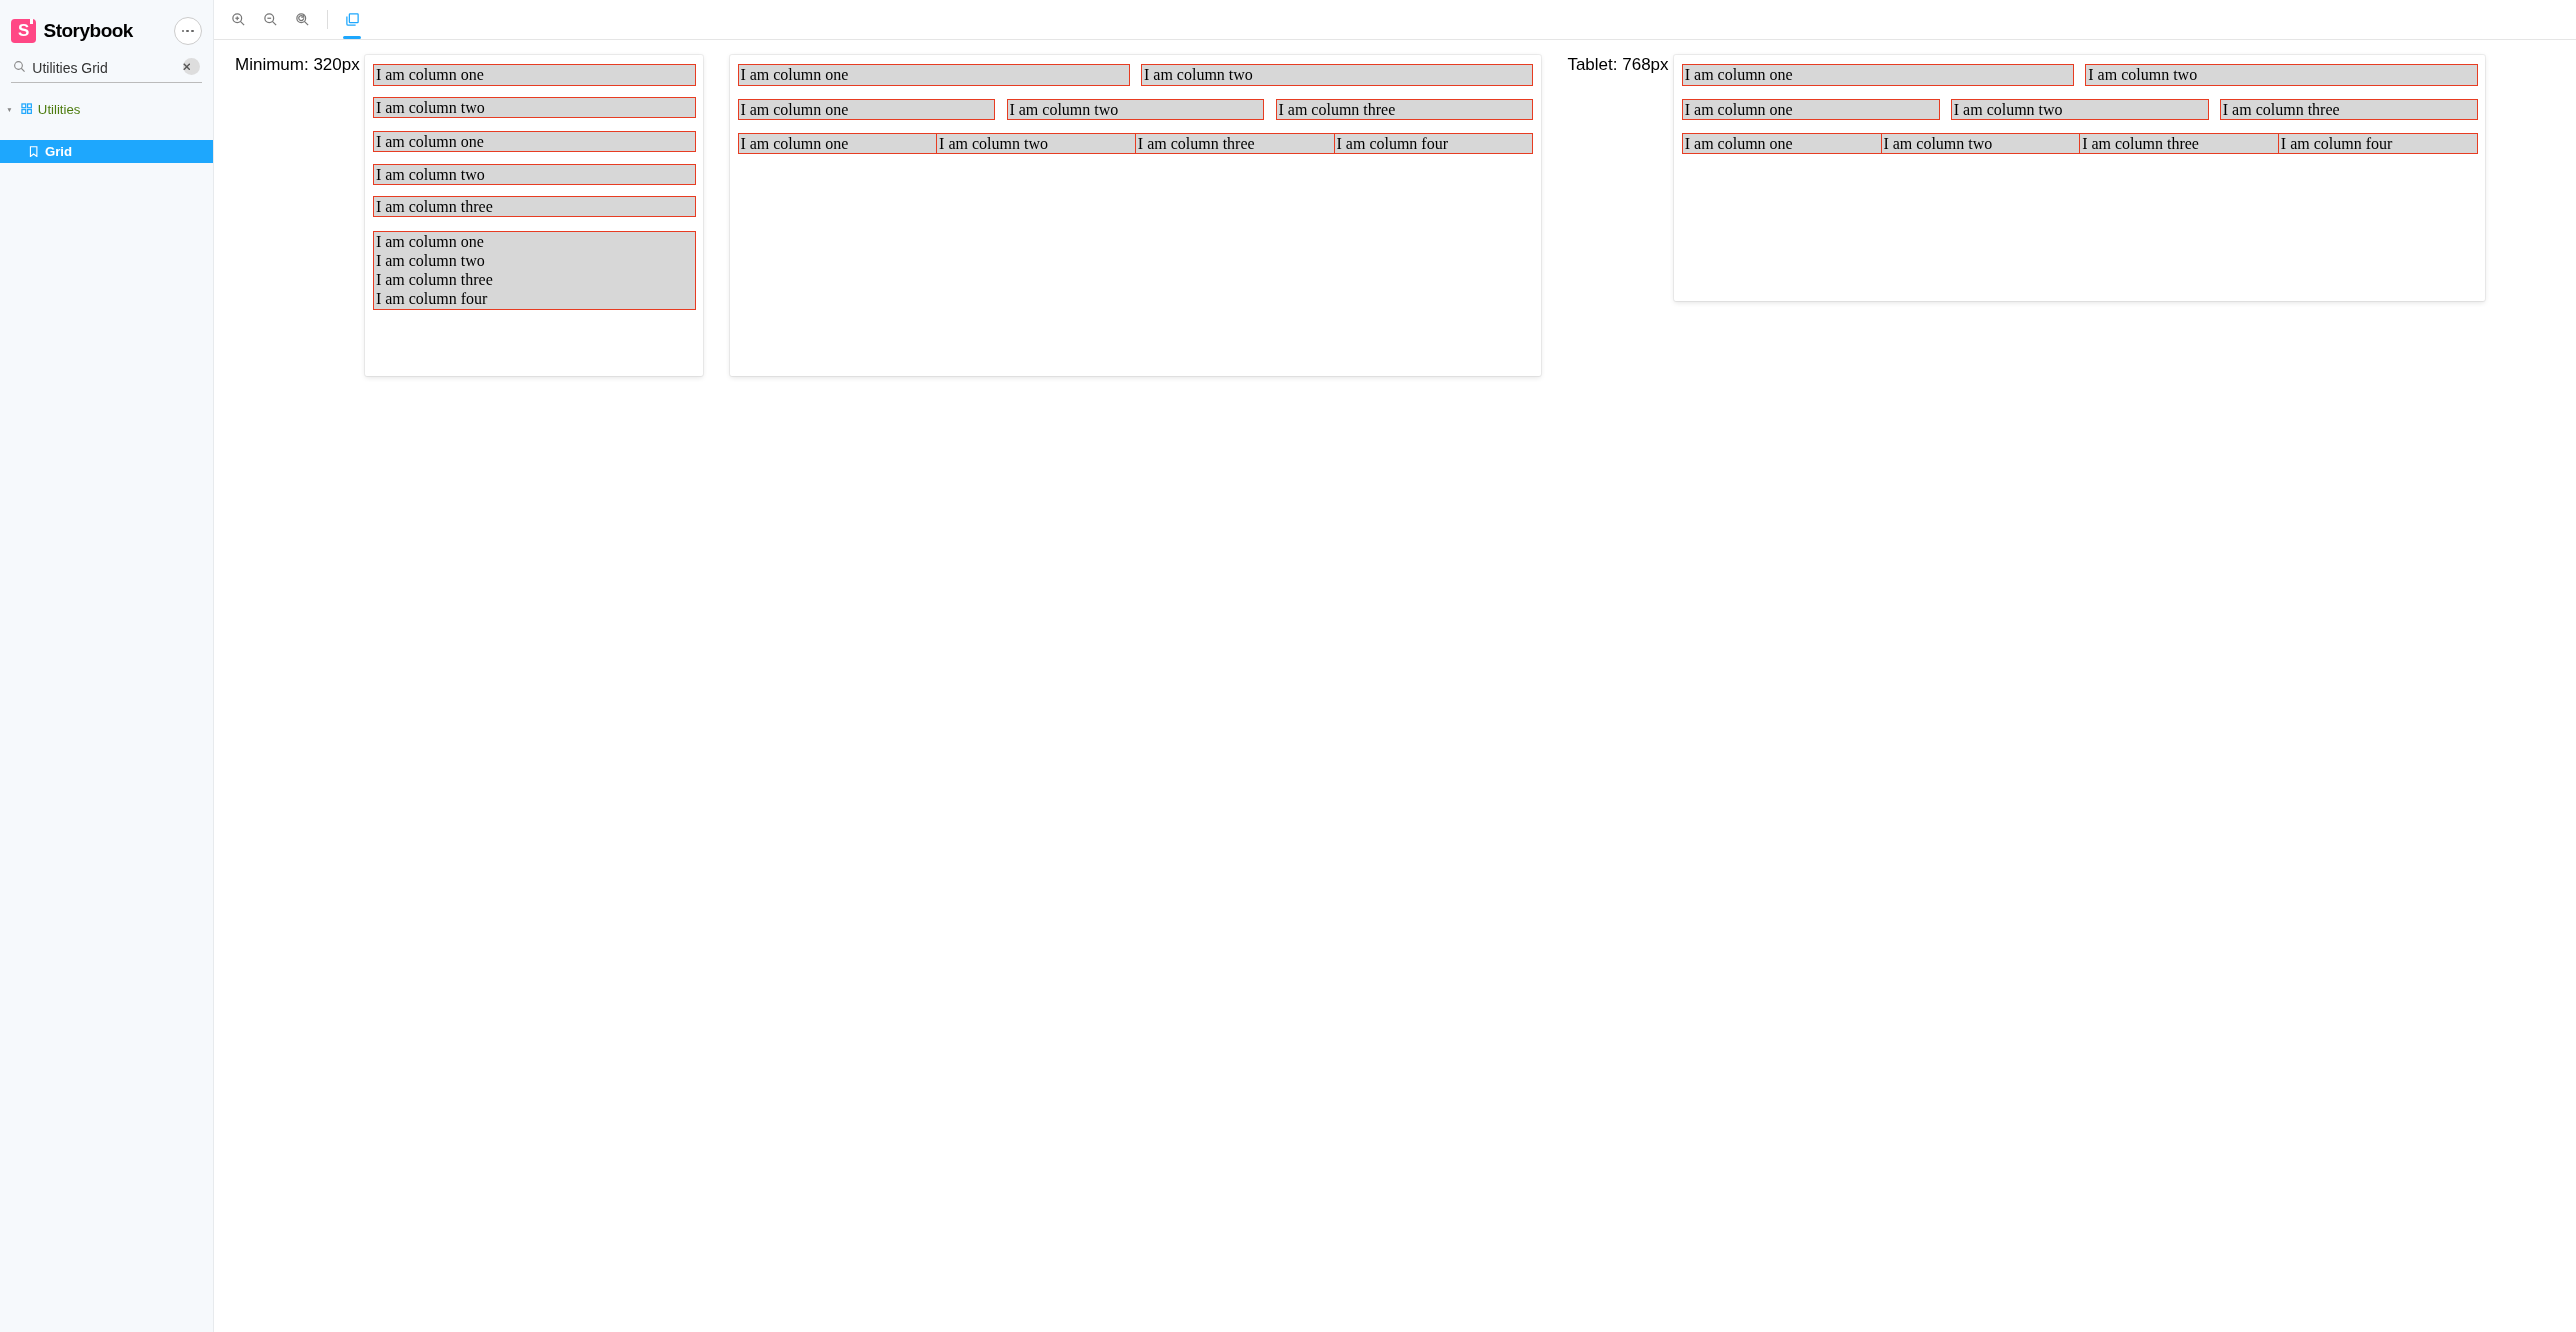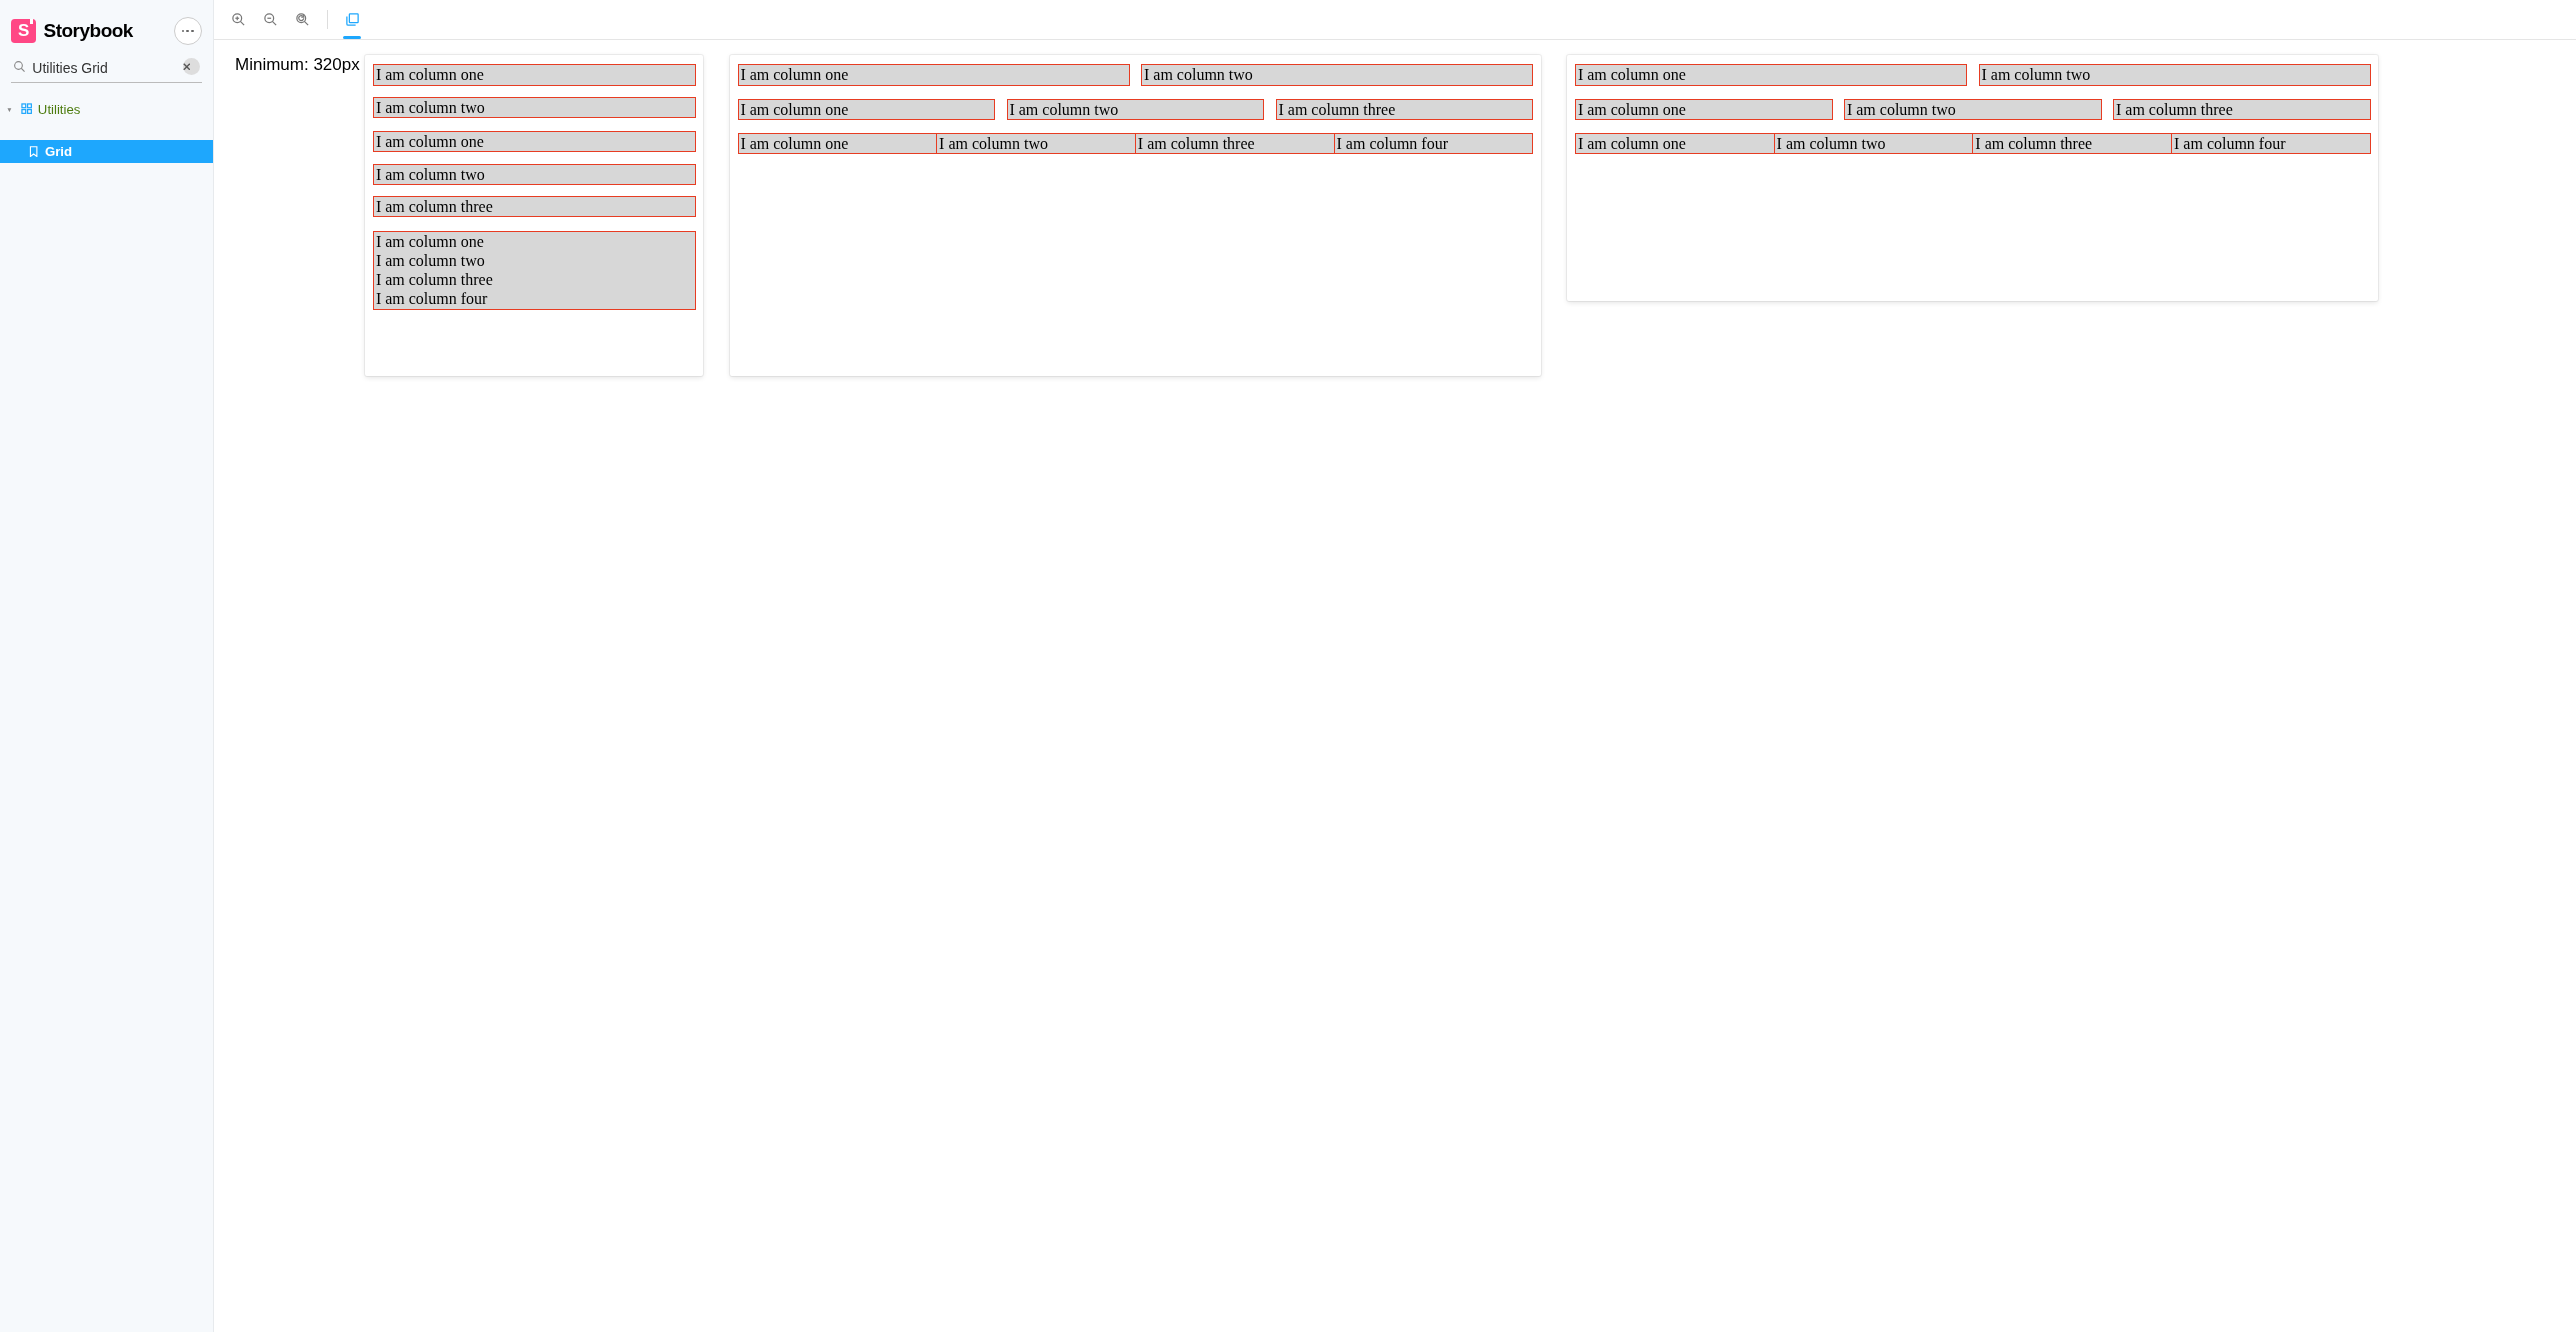--- a/index.html
+++ b/index.html
@@ -251,20 +251,21 @@
               <div class="cell">I am column one</div>
               <div class="cell" style="border-left:none">I am column two</div>
               <div class="cell" style="border-left:none">I am column three</div>
               <div class="cell" style="border-left:none">I am column four</div>
             </div>
           </div>
         </div>
       </div>
 
       <div class="vp-block">
+        <div class="vp-title">Tablet: 768px</div>
         <div class="vp-frame tab768">
           <div class="grid-section">
             <div class="grid-row">
               <div class="cell">I am column one</div>
               <div class="cell">I am column two</div>
             </div>
           </div>
           <div class="grid-section">
             <div class="grid-row">
               <div class="cell">I am column one</div>

